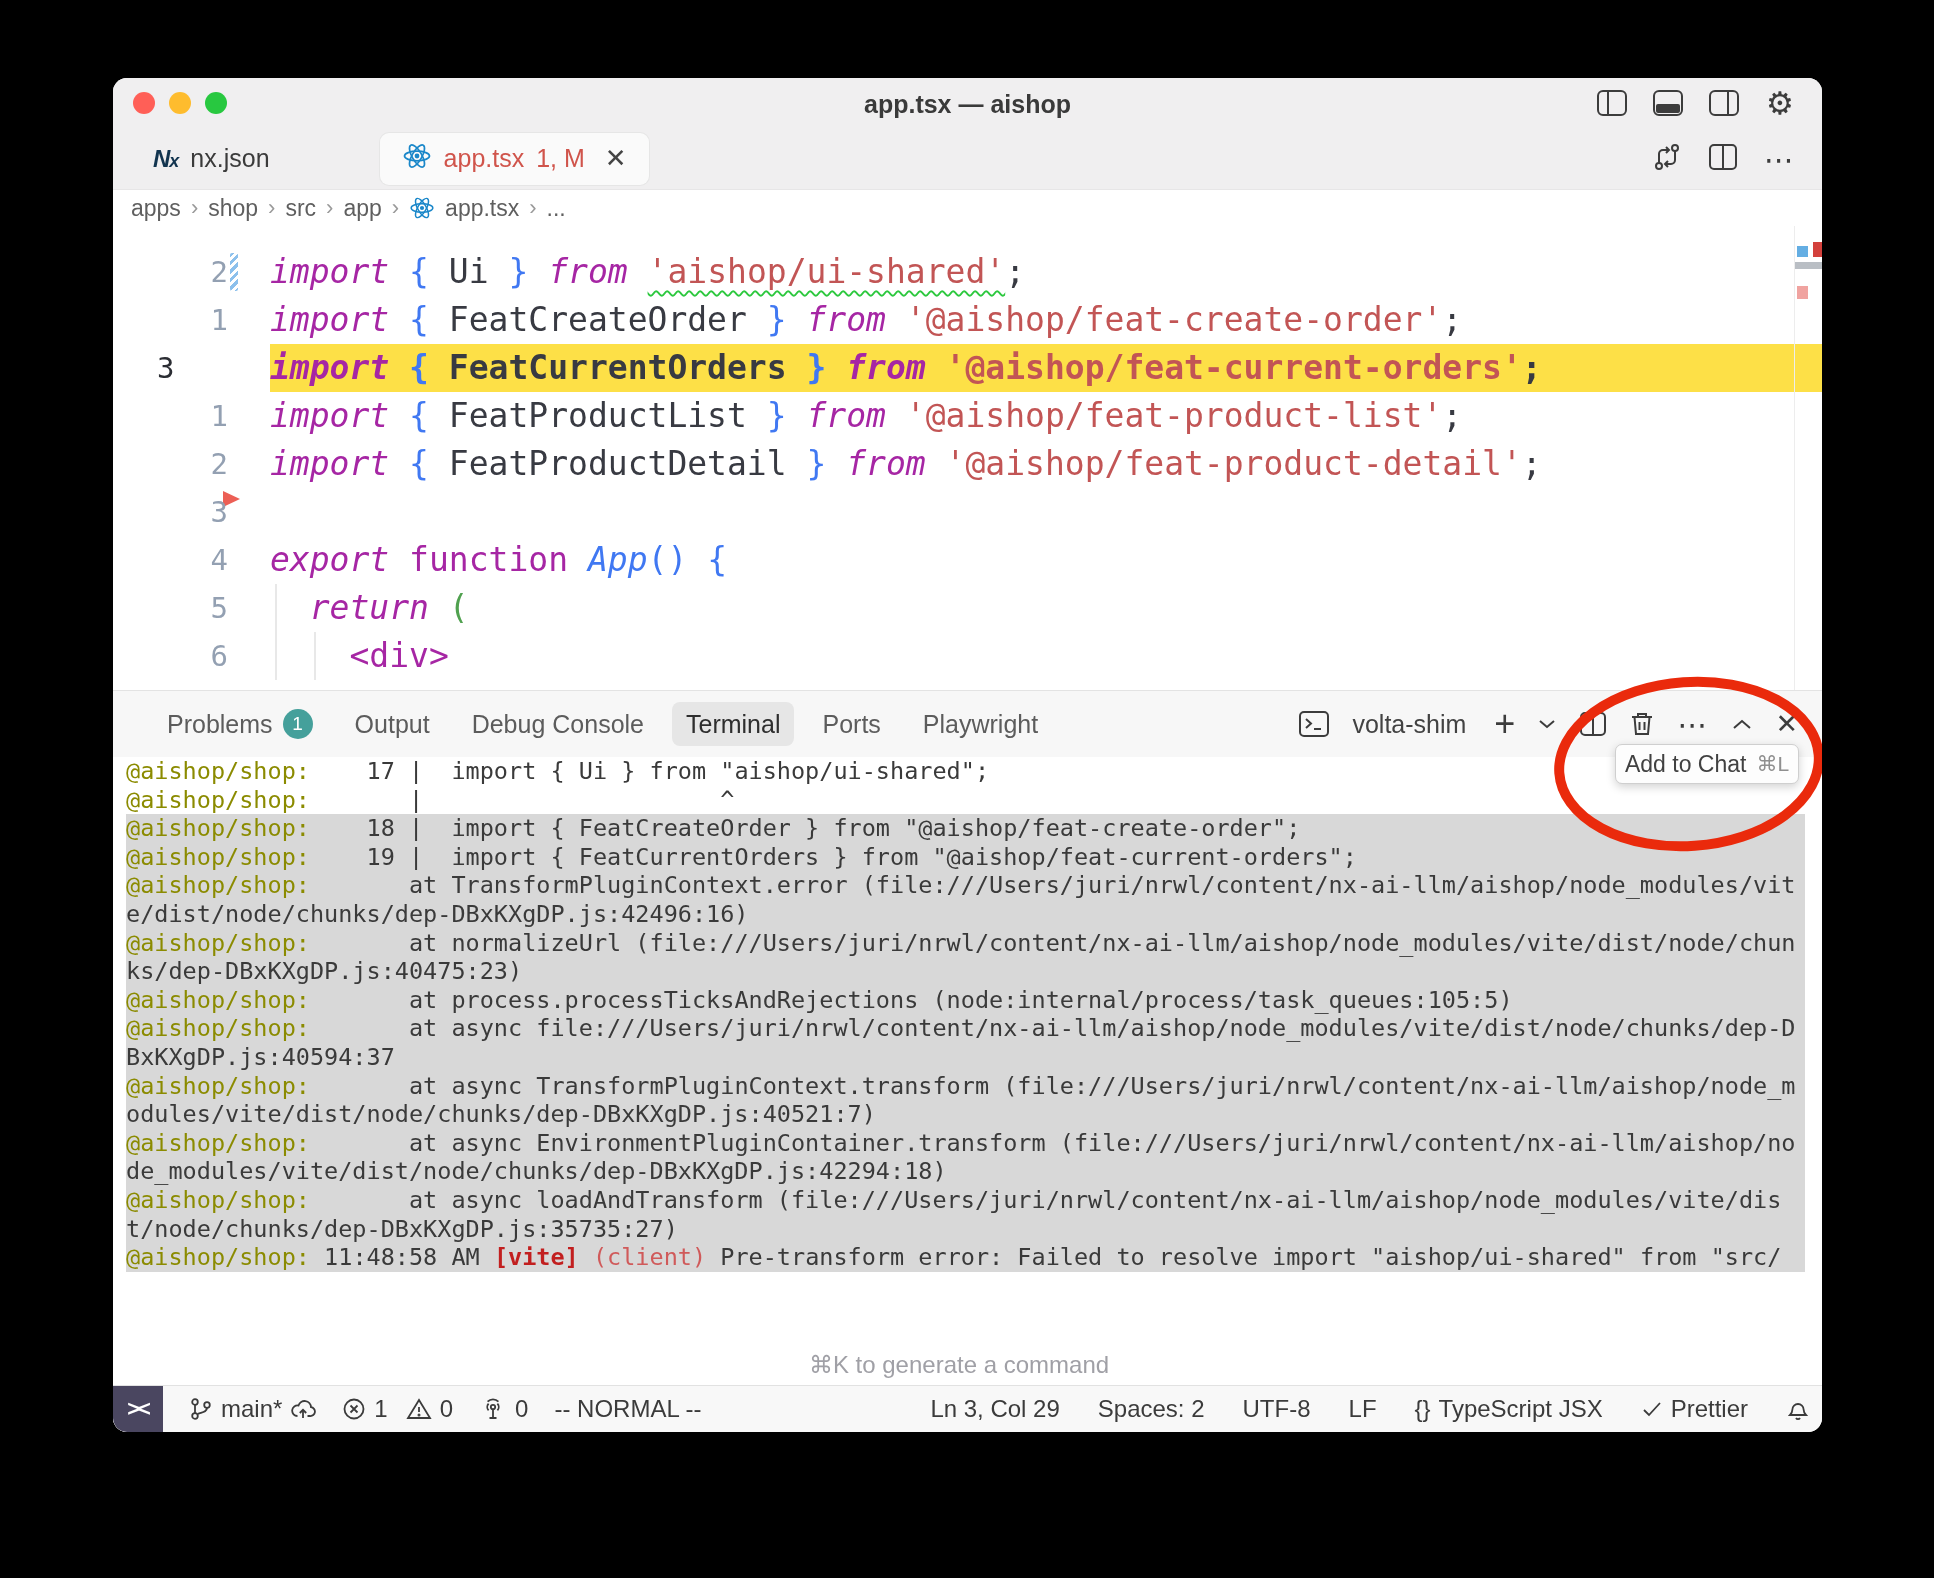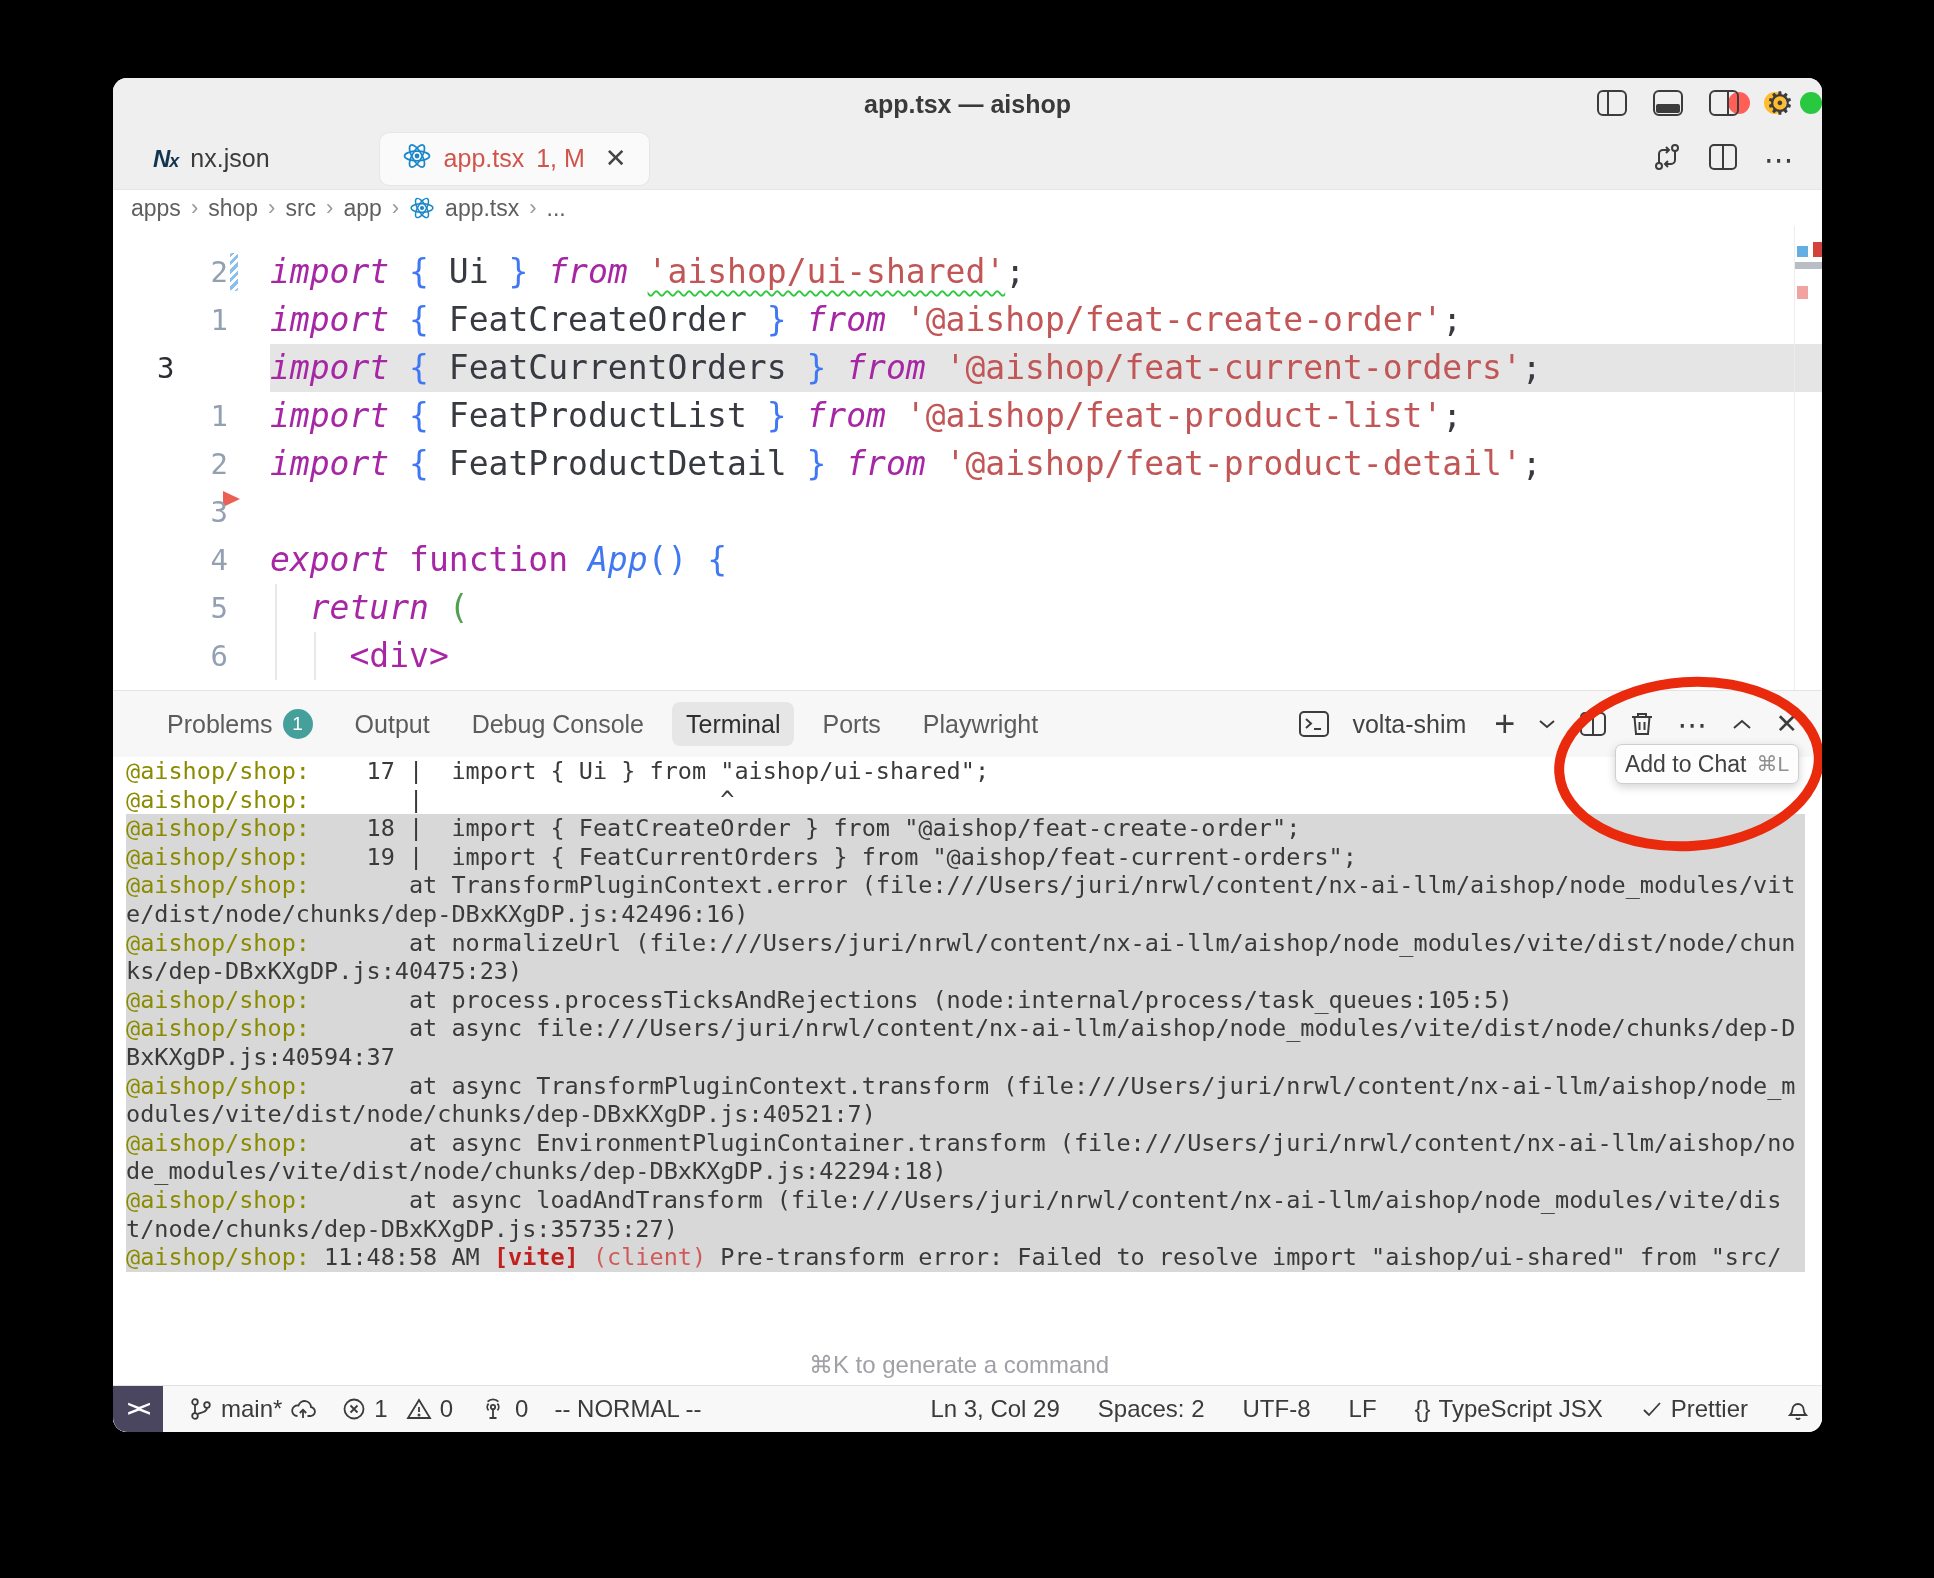--- a/index.html
+++ b/index.html
@@ -6,21 +6,21 @@
   html,body { width:1934px; height:1578px; background:#000; overflow:hidden;
               font-family:"Liberation Sans","DejaVu Sans",sans-serif; }
   .stage { position:relative; width:1934px; height:1578px; background:#000; }
 
   .window { position:absolute; left:113px; top:78px; width:1709px; height:1354px;
             background:#fff; border-radius:14px; overflow:hidden;
             box-shadow:0 20px 60px rgba(0,0,0,.55); display:flex; flex-direction:column; }
 
   
   .titlebar { height:50px; background:#f0eff0; display:flex; align-items:center;
-              position:relative; flex:none;justify-content:flex-end; }
+              position:relative; flex:none; }
   .traffic { display:flex; gap:14px; padding-left:20px; }
   .tl { width:22px; height:22px; border-radius:50%; }
   .tl.red{ background:#ff5f57; } .tl.yellow{ background:#febc2e; } .tl.green{ background:#28c840; }
   .win-title { position:absolute; left:0; right:0; top:0; height:50px; line-height:52px;
                text-align:center; font-size:25px; font-weight:600; color:#3a3a3a; pointer-events:none; }
   .titlebar-icons { position:absolute; right:26px; top:0; height:50px; display:flex;
                     align-items:center; gap:24px; }
   .ticon { width:32px; height:30px; display:flex; align-items:center; justify-content:center;
            color:#3c3c3c; cursor:default; }
   .ticon svg { stroke:#3c3c3c; fill:none; stroke-width:2; }
@@ -58,21 +58,21 @@
                 text-align:right; font-family:"DejaVu Sans Mono",monospace; font-size:29px;
                 color:#93a0b2; }
   .code-row.current .gutter-num { text-align:left; padding-left:44px; color:#2b2d33; }
   .modbar { position:absolute; left:117px; top:5px; width:8px; height:38px; border-radius:2px;
             background:repeating-linear-gradient(135deg,#8cc0ec 0 3px,#ffffff 3px 6px); }
   .flag { position:absolute; left:110px; top:3px; width:0; height:0;
           border-left:17px solid #ec5f55; border-top:8px solid transparent;
           border-bottom:8px solid transparent; }
   .codetext { flex:1; font-family:"DejaVu Sans Mono",monospace; font-size:33px;
               white-space:pre; line-height:48px; color:#383a42; }
-  .code-row.current .codetext { background:#e5e5e5; }
+  .code-row.current .codetext { background:#fde047;font-weight:bold; }
   .kw  { color:#a626a4; font-style:italic; }
   .kw2 { color:#a626a4; }
   .id  { color:#383a42; }
   .b1  { color:#4078f2; }
   .b2  { color:#50a14f; }
   .str { color:#c25555; }
   .sq  { text-decoration:underline wavy #2cc83e 2px; text-underline-offset:7px; }
   .fn  { color:#4078f2; font-style:italic; }
   .tag { color:#a626a4; }
   .guide { position:absolute; width:2px; background:#e8e8e8; }

